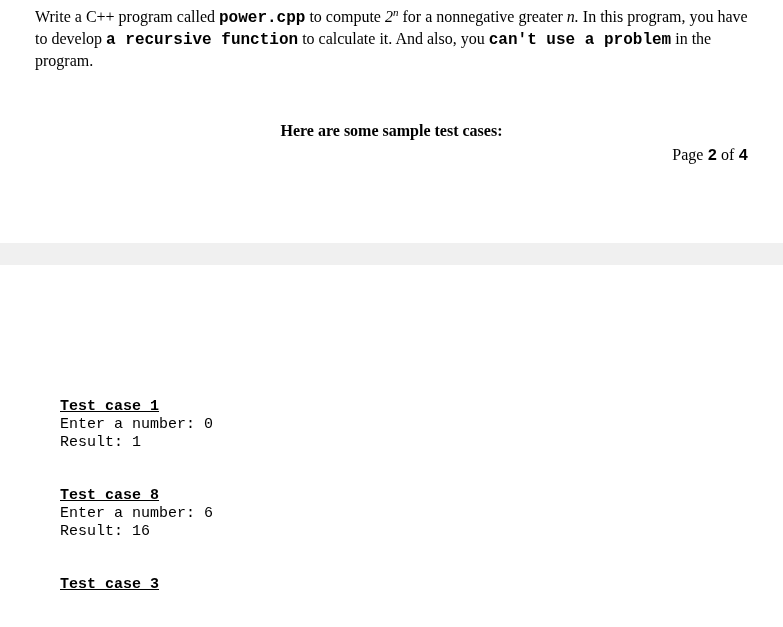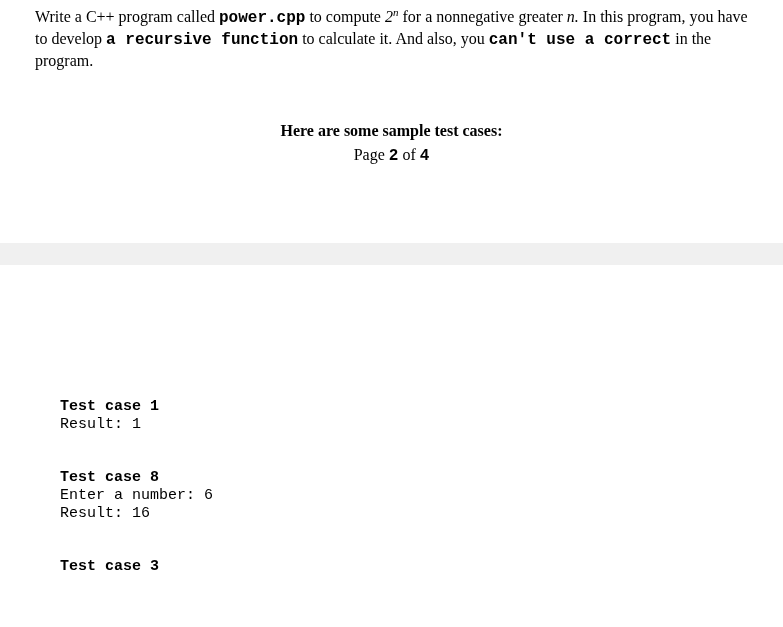--- a/index.html
+++ b/index.html
@@ -40,21 +40,21 @@
     .sup2 {
       vertical-align: super;
       font-size: 11px;
     }
     .sample-heading {
       font-weight: bold;
       margin-top: 50px;
       text-align: center;
     }
     .page-number {
-      text-align: center;
+      text-align: right;
       margin-top: 6px;
     }
     .gap-divider {
       background: #f0f0f0;
       height: 22px;
       width: 100%;
       margin-top: 78px;
     }
     .testcases {
       font-family: "Courier New", Courier, monospace;
@@ -63,44 +63,46 @@
       line-height: 1.2;
     }
     .tc-block {
       margin-bottom: 35px;
     }
     .tc-block:last-child {
       margin-bottom: 0;
     }
     .tc-title {
       font-weight: bold;
+      text-decoration: underline;
     }
   </style>
 </head>
 <body>
 
 <div class="page-top">
   <p class="intro-para">
     <span class="line1">
       <span>Write a C++ program called </span><span class="bold">power.cpp</span><span> to compute </span><span class="italic">2</span><span class="sup">n</span><span> for a nonnegative greater </span><span class="italic">n.</span><span> In this program, you have to develop </span>
-    </span><span class="bold">a recursive function</span><span> to calculate it. And also, you </span><span class="bold">can't use a correct</span><span> in the program.</span>
+    </span><span class="bold">a recursive function</span><span> to calculate it. And also, you </span><span class="bold">can't use a problem</span><span> in the program.</span>
   </p>
 
   <p class="sample-heading">Here are some sample test cases:</p>
 
   <p class="page-number">
     <span>Page </span><span class="bold">2</span><span> of </span><span class="bold">4</span>
   </p>
 </div>
 
 <div class="gap-divider"></div>
 
 <div class="testcases">
   <div class="tc-block">
     <div class="tc-title">Test case 1</div>
+    <div>Enter a number: 0</div>
     <div>Result: 1</div>
   </div>
   <div class="tc-block">
     <div class="tc-title">Test case 8</div>
     <div>Enter a number: 6</div>
     <div>Result: 16</div>
   </div>
   <div class="tc-block">
     <div class="tc-title">Test case 3</div>
 

